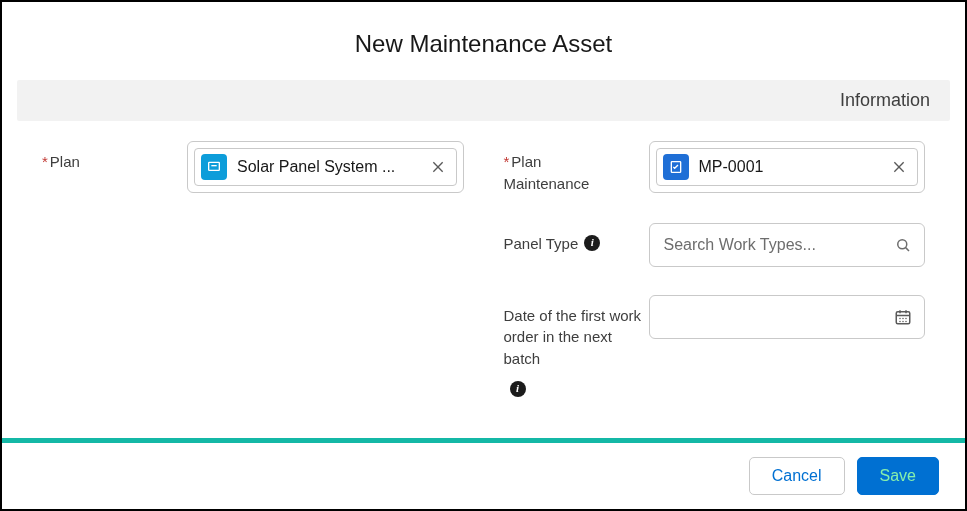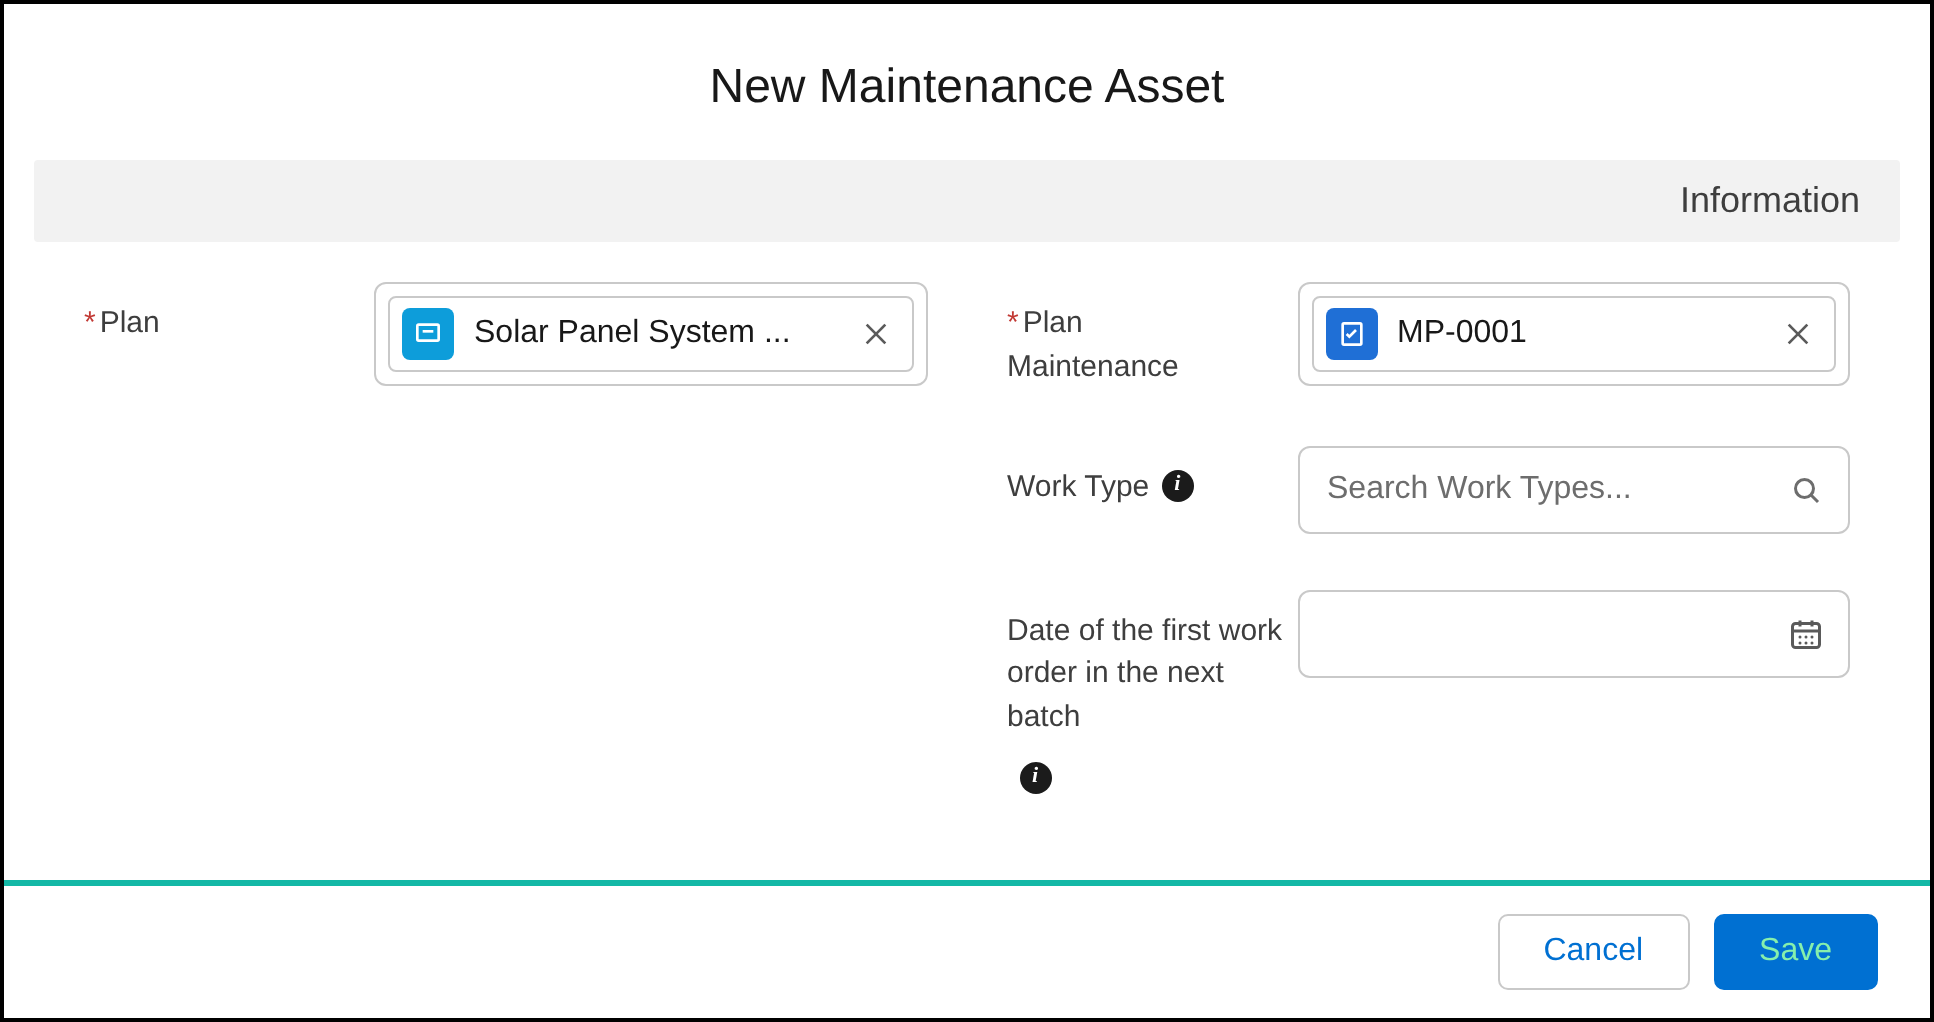--- a/index.html
+++ b/index.html
@@ -130,21 +130,21 @@
     font-size:11px;
     font-family:Georgia, serif;
     font-style:italic;
     font-weight:bold;
     margin-left:6px;
     flex-shrink:0;
     position:relative;
     top:2px;
   }
   .footer {
-    border-top:3px solid #14b8a6;
+    border-top:5px solid #14b8a6;
     padding:14px 26px;
     display:flex;
     justify-content:flex-end;
     gap:12px;
   }
   .btn {
     font-size:16px;
     padding:9px 22px;
     border-radius:5px;
     border:1px solid #c9c9c9;
@@ -224,21 +224,21 @@
                   <line x1="19" y1="5" x2="5" y2="19" stroke="#5a5a5a" stroke-width="2"></line>
                 </svg>
               </button>
             </div>
           </div>
         </div>
       </div>
 
       <div class="row">
         <div class="label">
-          <span>Work Type</span>
+          <span>Panel Type</span>
           <span class="info-dot">i</span>
         </div>
         <div class="control">
           <div class="input-like">
             <input type="text" placeholder="Search Work Types..." style="">
             <span class="trailing-icon">
               <svg viewBox="0 0 24 24" fill="none" stroke="#6d6d6d" stroke-width="2">
                 <circle cx="11" cy="11" r="6"></circle>
                 <line x1="20" y1="20" x2="15.5" y2="15.5"></line>
               </svg>

